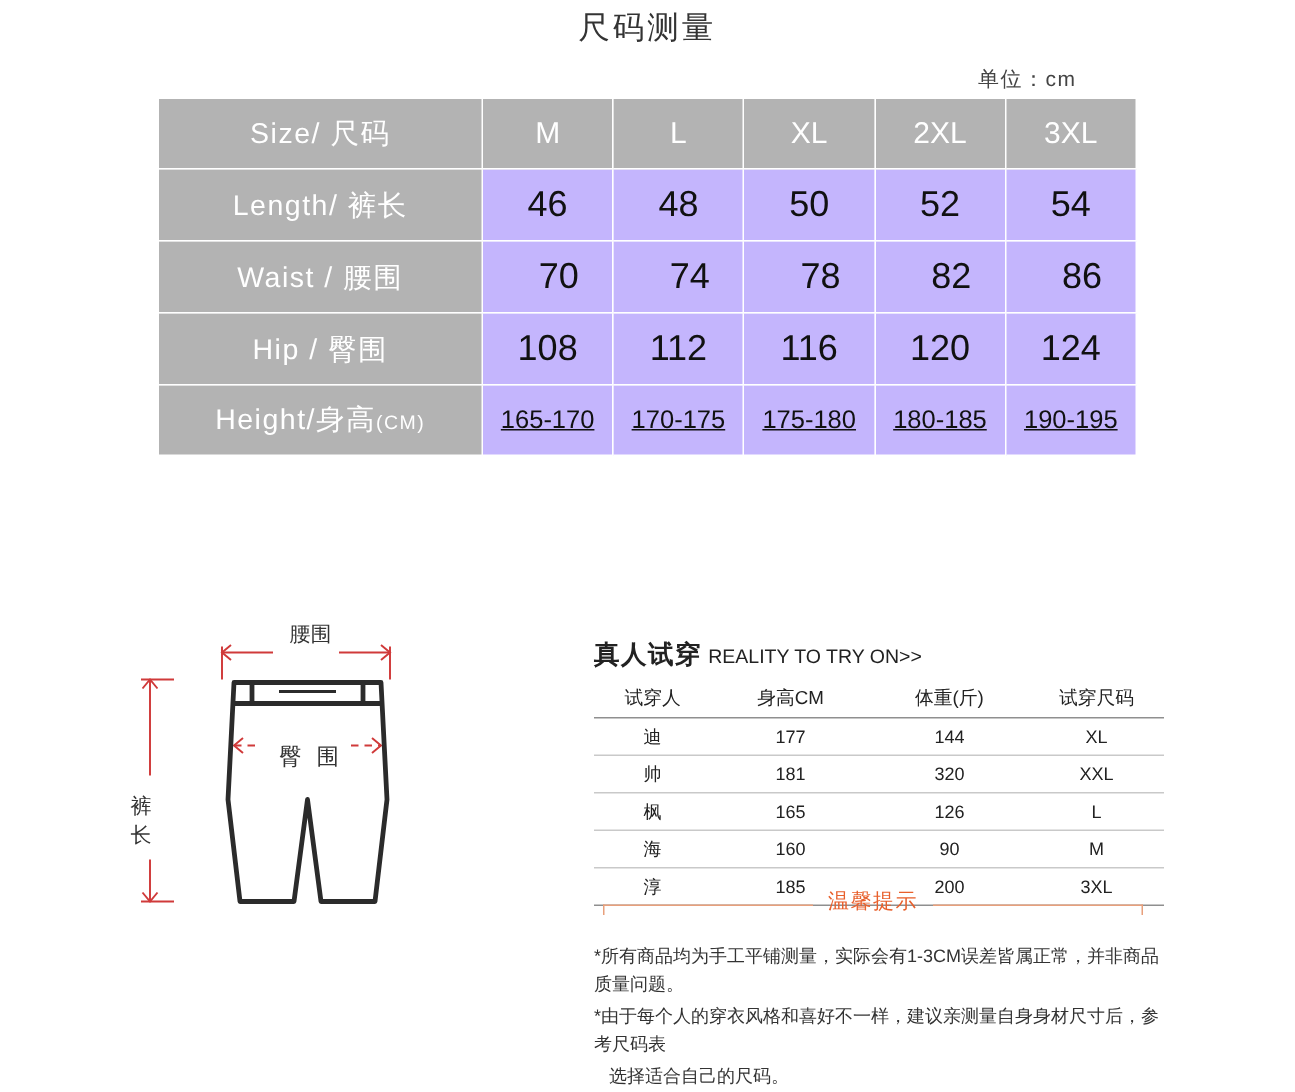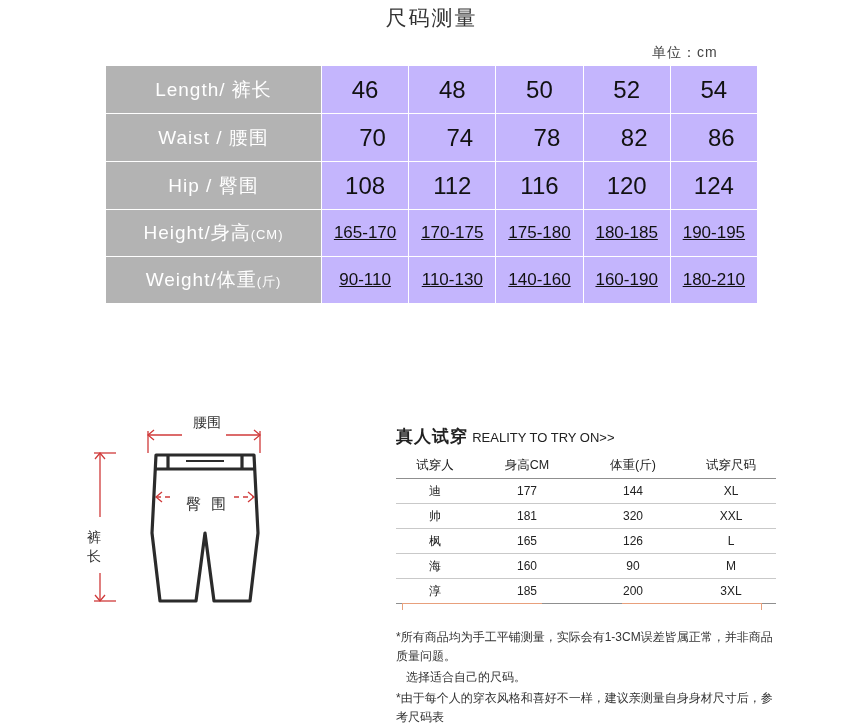--- a/index.html
+++ b/index.html
@@ -200,20 +200,28 @@
 </style>
 </head>
 <body>
 
 <div class="main-title">尺码测量</div>
 
 <div class="unit-label">单位：cm</div>
 
 <table class="size-table">
   <tbody>
+      <tr class="hdr r0">
+    <td class="label">Size/ 尺码</td>
+    <td class="val">M</td>
+    <td class="val">L</td>
+    <td class="val">XL</td>
+    <td class="val">2XL</td>
+    <td class="val">3XL</td>
+  </tr>
   <tr class="r1">
     <td class="label">Length/  裤长</td>
     <td class="val">46</td>
     <td class="val">48</td>
     <td class="val">50</td>
     <td class="val">52</td>
     <td class="val">54</td>
   </tr>
   <tr class="r2">
     <td class="label">Waist  / 腰围</td>
@@ -232,28 +240,20 @@
     <td class="val">124</td>
   </tr>
   <tr class="r4">
     <td class="label"><span>Height/身高</span><span class="sm">(CM)</span></td>
     <td class="val">165-170</td>
     <td class="val">170-175</td>
     <td class="val">175-180</td>
     <td class="val">180-185</td>
     <td class="val">190-195</td>
   </tr>
-  <tr class="r5">
-    <td class="label"><span>Weight/体重</span><span class="sm">(斤)</span></td>
-    <td class="val">90-110</td>
-    <td class="val">110-130</td>
-    <td class="val">140-160</td>
-    <td class="val">160-190</td>
-    <td class="val">180-210</td>
-  </tr>
 </tbody>
   </table>
 
 <div class="diagram">
   <svg width="300" height="300" viewBox="0 0 300 300">
 
     <g stroke="#d03a3a" stroke-width="1.3" fill="none">
       <line x1="70" y1="26" x2="70" y2="48"></line>
       <line x1="182" y1="26" x2="182" y2="48"></line>
       <line x1="70" y1="30" x2="104" y2="30"></line>
@@ -340,19 +340,20 @@
     <td class="c3">3XL</td>
   </tr>
 </tbody>
   </table>
 
 <div class="tips-banner">
   <div class="tips-line-left"></div>
   <div class="tips-tick" style="left:6px;"></div>
   <div class="tips-line-right"></div>
   <div class="tips-tick" style="right:6px;"></div>
+  <div class="tips-title">温馨提示</div>
 </div>
 
 <div class="tips-body">
   <p>*所有商品均为手工平铺测量，实际会有1-3CM误差皆属正常，并非商品质量问题。</p>
+  <p>*由于每个人的穿衣风格和喜好不一样，建议亲测量自身身材尺寸后，参考尺码表</p>
   <p style="padding-left:10px;">选择适合自己的尺码。</p>
-  <p>*由于每个人的穿衣风格和喜好不一样，建议亲测量自身身材尺寸后，参考尺码表</p>
 </div>
 
 </body></html>

